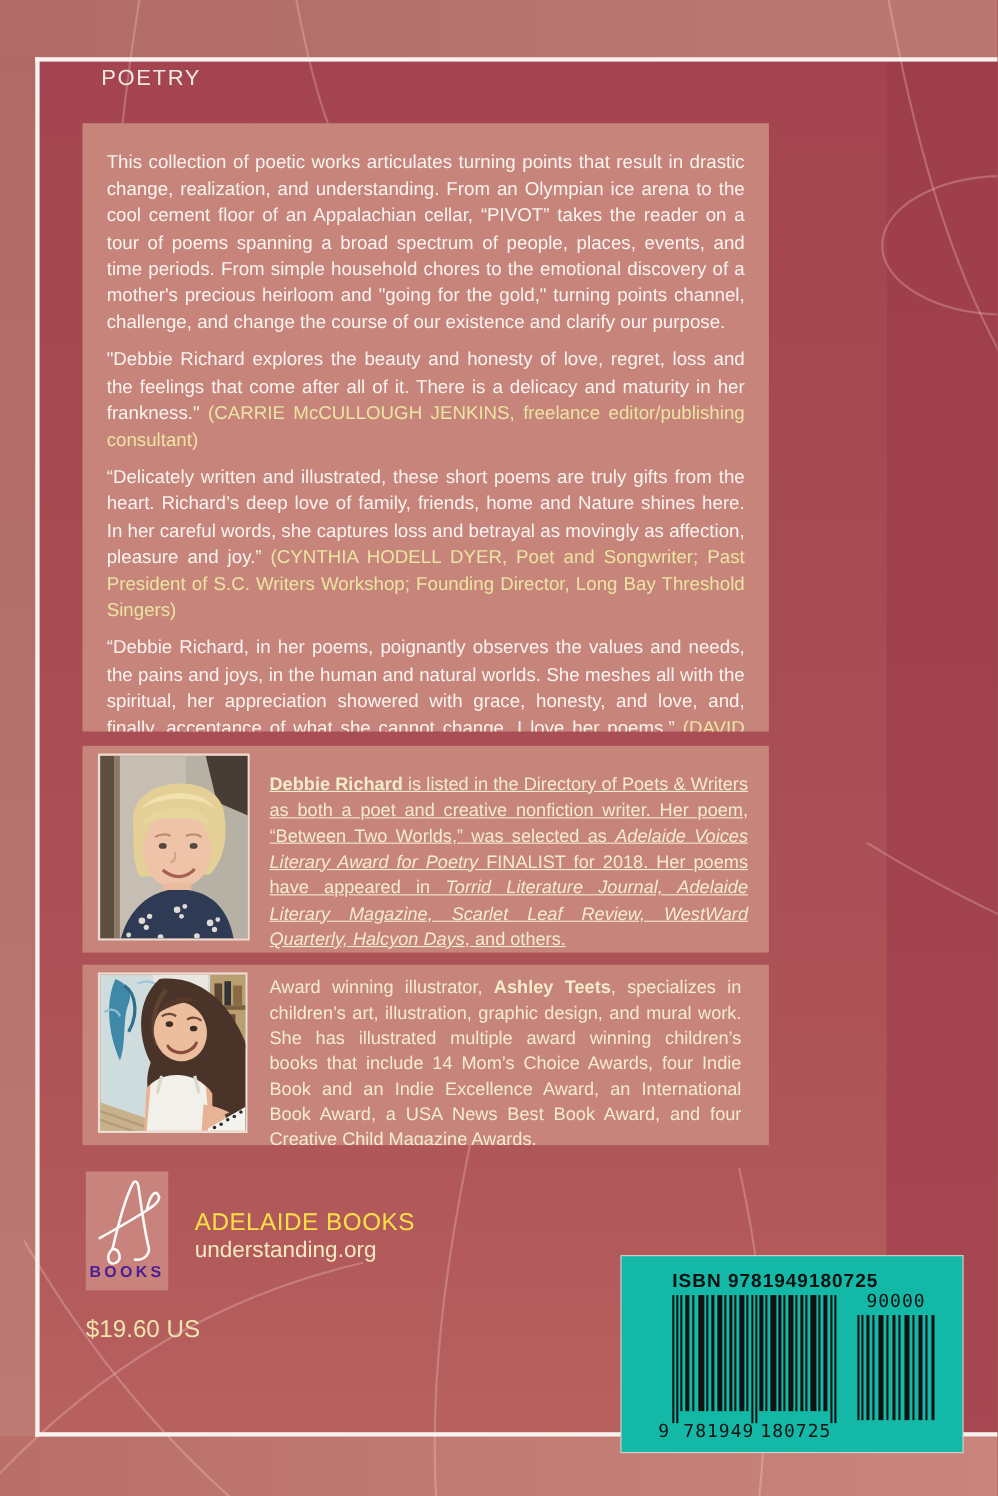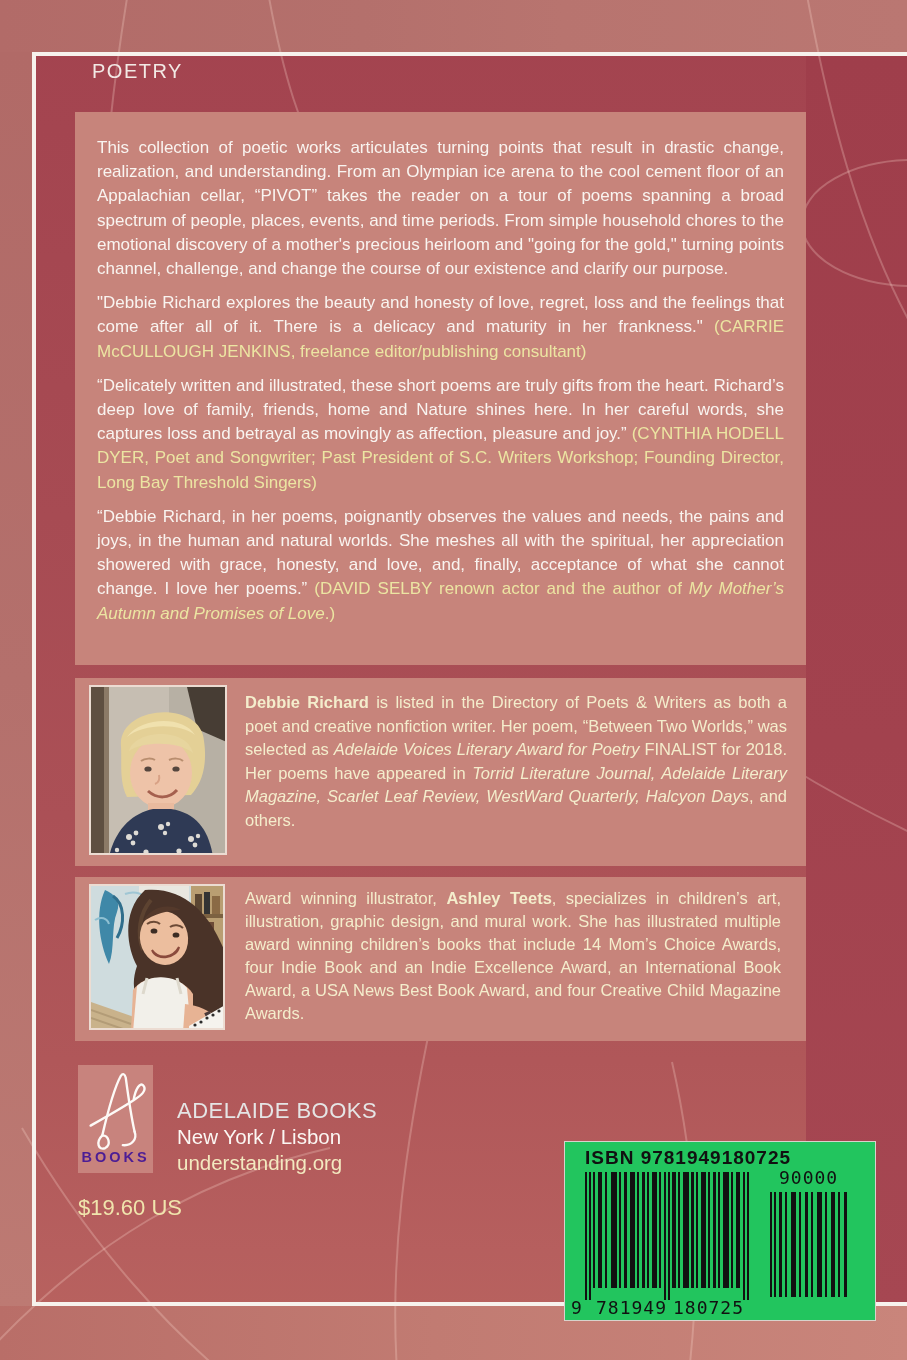--- a/index.html
+++ b/index.html
@@ -45,21 +45,21 @@
   .frame-top{left:32px;right:0;top:52px;height:4px;}
   .frame-bottom{left:32px;right:0;top:1302px;height:4px;}
   .frame-left{left:32px;width:4px;top:52px;height:1254px;}
   
   .content{position:absolute;inset:0;z-index:3;}
   .poetry-label{
     position:absolute;left:92px;top:60px;
     font-size:20px;letter-spacing:1.5px;color:#f2e9e5;
   }
   .panel{
-    position:absolute;left:75px;width:731px;
+    position:absolute;left:75px;width:624px;
     background:var(--panel);
     overflow:hidden;
   }
   .panel-blurb{top:112px;height:553px;padding:24px 22px 18px 22px;}
   .panel-blurb p{
     color:var(--body-white);
     font-size:17px;line-height:24.2px;
     text-align:justify;
     margin-bottom:10px;
   }
@@ -72,50 +72,51 @@
     overflow:hidden;
   }
   .photo-author{width:138px;height:170px;}
   .photo-illustrator{width:136px;height:146px;}
   .bio-text{
     margin-left:170px;
     color:var(--cream);
     font-size:16.5px;line-height:23.5px;
     text-align:justify;
   }
-  .panel-author .bio-text{padding:13px 19px 0 0;}
+  .panel-author .bio-text{padding:24px 19px 0 0;text-decoration:underline;}
   .panel-illustrator .bio-text{padding:10px 25px 0 0;line-height:23px;}
   .run-accent{color:var(--yellow);}
   .run-accent-italic{color:var(--yellow);font-style:italic;}
   .run-bold{font-weight:bold;}
   .run-italic{font-style:italic;}
   
   .logo-square{
     position:absolute;left:78px;top:1065px;width:75px;height:108px;
     background:var(--panel-logo);
   }
   .logo-monogram{position:absolute;left:0;top:2px;width:75px;height:84px;}
   .logo-books{
     position:absolute;left:0;right:0;bottom:8px;
     text-align:center;color:#4c1d95;
     font-size:14.5px;font-weight:bold;letter-spacing:3px;
   }
   .publisher-text{position:absolute;left:177px;top:1097px;}
-  .publisher-name{color:#e5e5e5;font-size:22px;letter-spacing:0.5px;line-height:27px;}
+  .publisher-name{color:#fde047;font-size:22px;letter-spacing:0.5px;line-height:27px;}
   .publisher-location{color:#fbf7f3;font-size:20.5px;line-height:26px;}
   .publisher-site{color:#f3e9c0;font-size:20.5px;line-height:26px;}
   .price{
     position:absolute;left:78px;top:1195px;
     color:#f0e5ad;font-size:22px;
   }
   
   .barcode-box{
     position:absolute;left:565px;top:1142px;width:310px;height:178px;
-    background:#22c55e;z-index:4;
+    background:#14b8a6;z-index:4;
     box-shadow:0 0 0 1px #d8d2cc;
+    padding-left:28px;
   }
   .barcode-box svg{display:block;width:100%;height:100%;}
 </style>
 </head>
 <body>
 
 <div class="bg-base"></div>
 <div class="bg-right-col"></div>
 <div class="strip-top"></div>
 <div class="strip-bottom"></div>
@@ -243,21 +244,20 @@
         <path d="M 24,70 C 17,77 20,86 27,83 C 33,80 31,70 24,70 Z"></path>
         <path d="M 12,60 C 28,51 44,42 56,34 C 64,29 70,24 66,19 C 63,15 58,22 56,34"></path>
         <path d="M 57,66 C 60,74 54,81 45,80"></path>
       </g>
     </svg>
     <div class="logo-books">BOOKS</div>
   </div>
 
   <div class="publisher-text">
     <div class="publisher-name">ADELAIDE BOOKS</div>
-    <div class="publisher-location">New York / Lisbon</div>
     <div class="publisher-site">understanding.org</div>
   </div>
 
   <div class="price">$19.60 US</div>
 
   <div class="barcode-box">
     <svg viewBox="0 0 310 178">
       <text x="20" y="22" font-family="Liberation Sans, sans-serif" font-size="19" font-weight="600" letter-spacing="1" fill="#111">ISBN 9781949180725</text>
 
       <g fill="#111">

